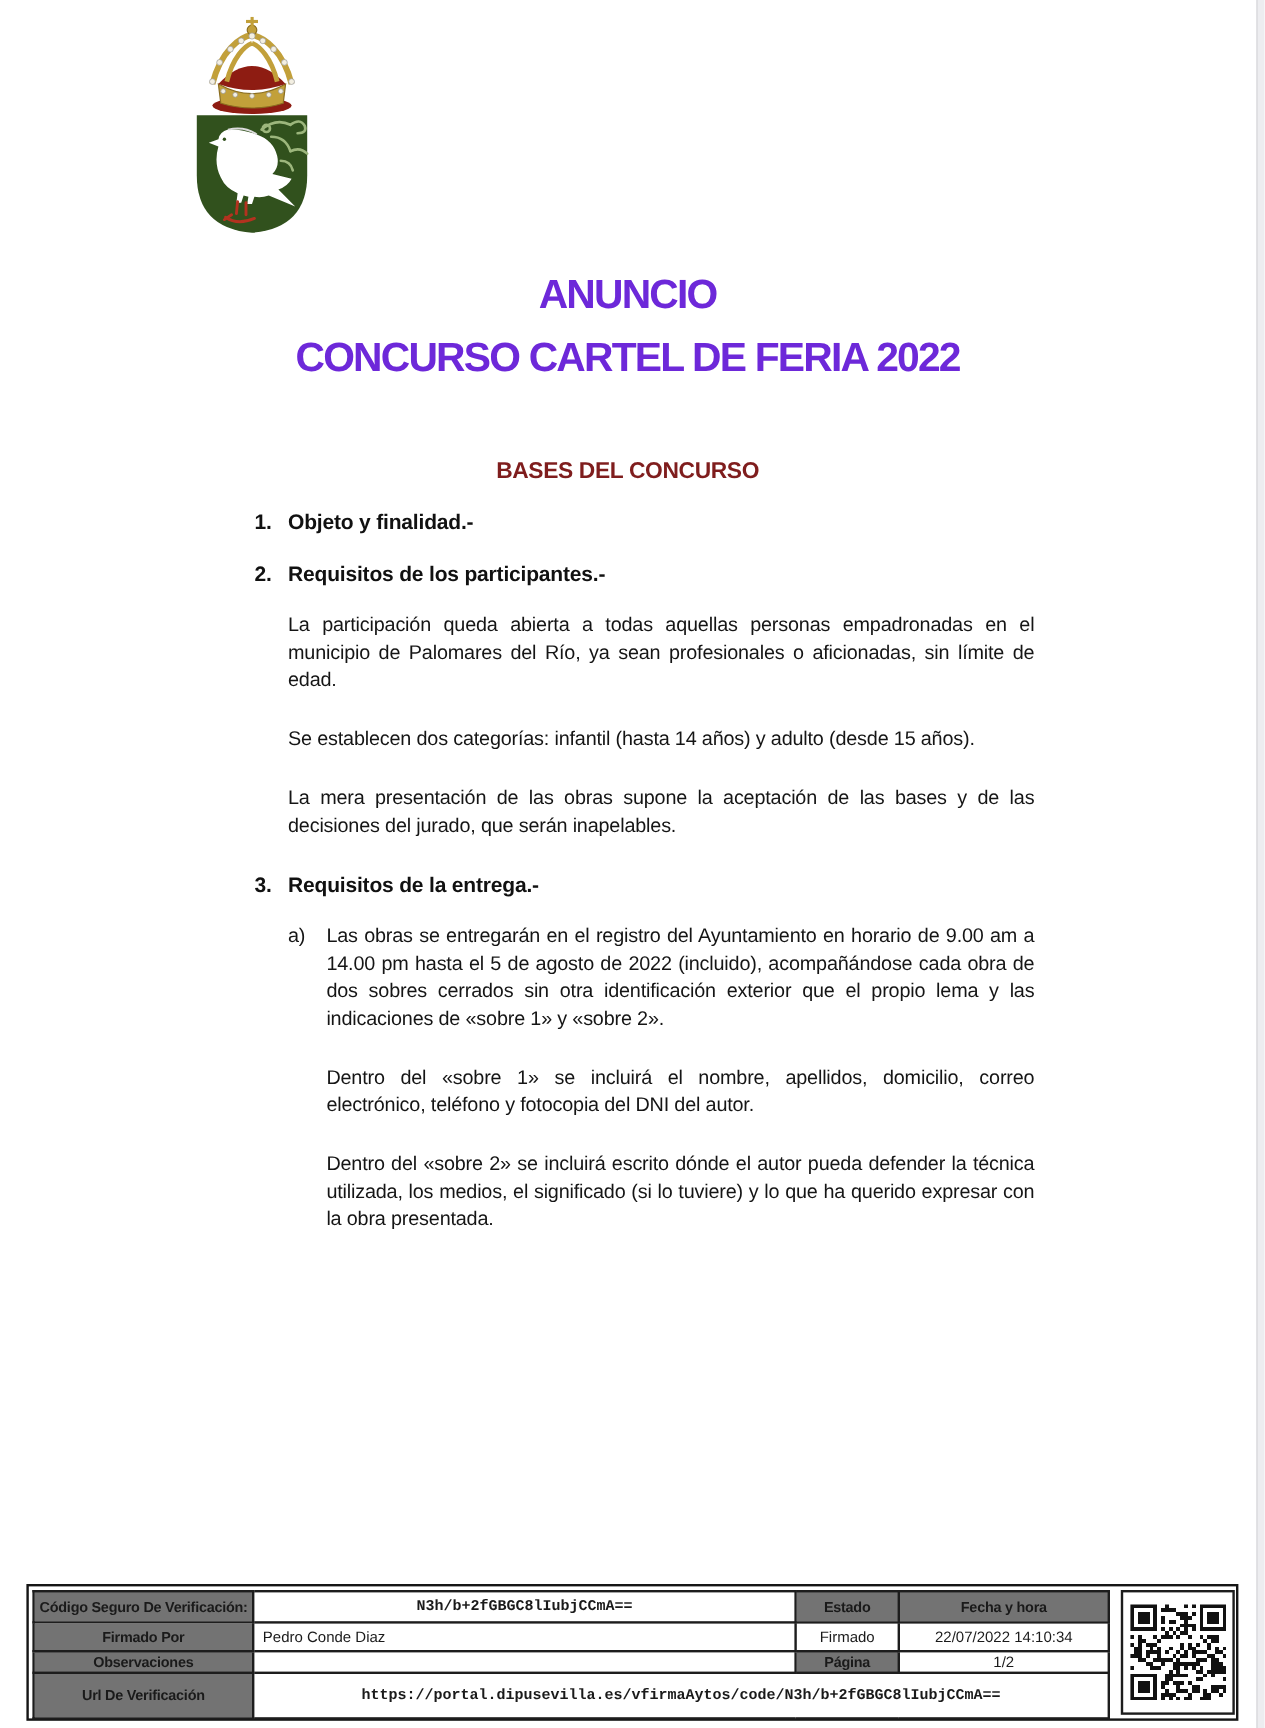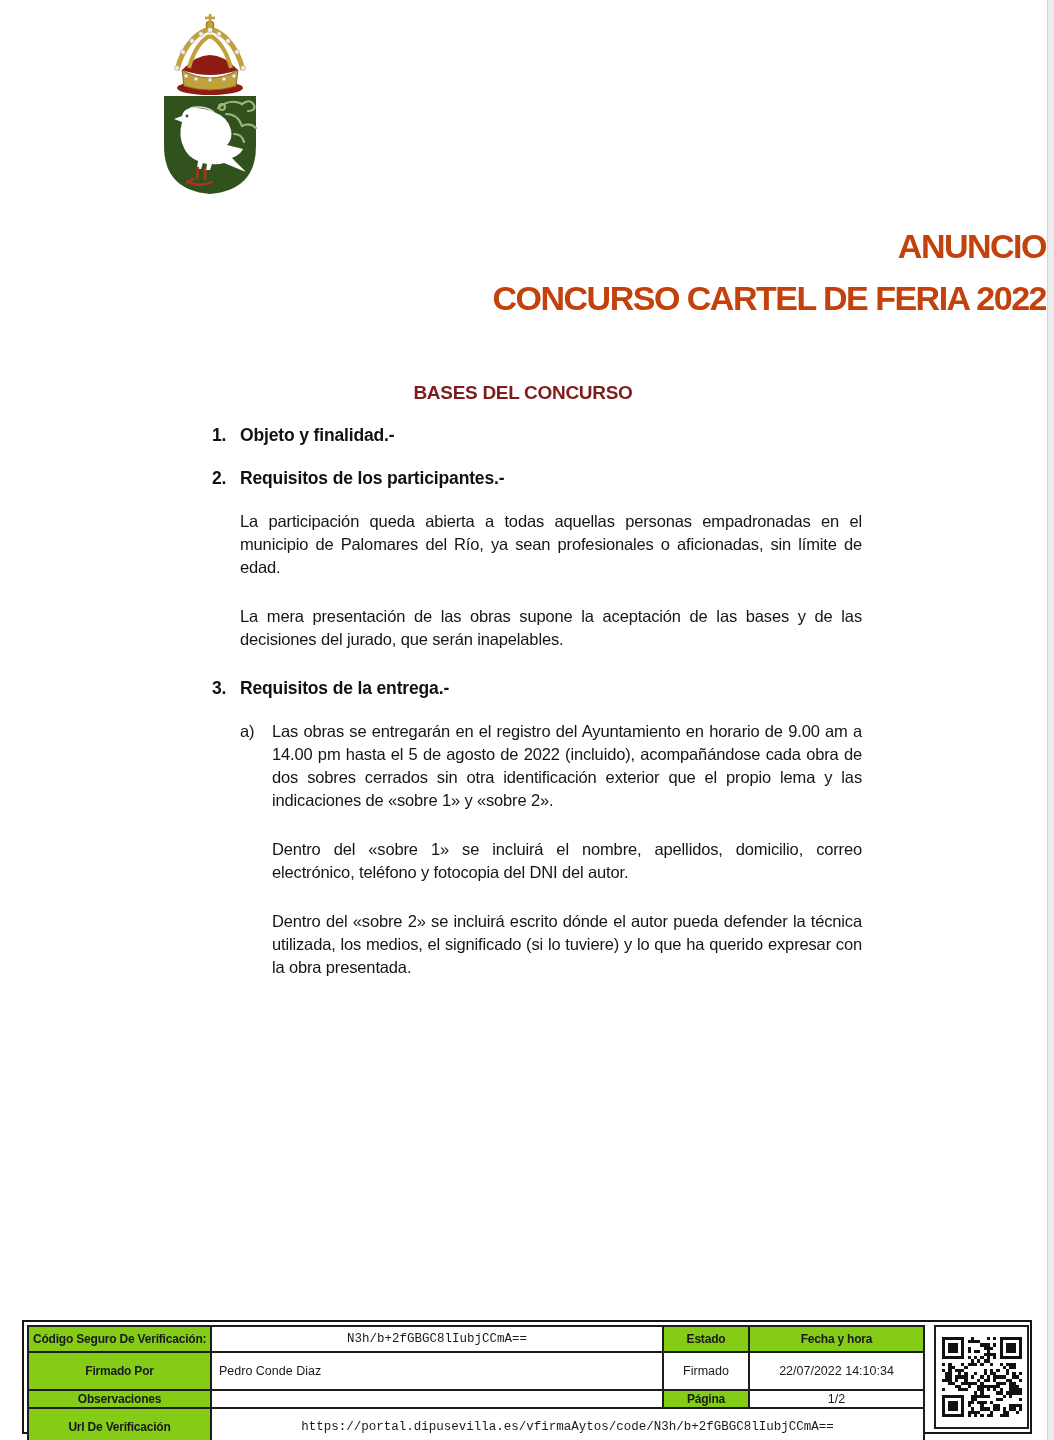--- a/index.html
+++ b/index.html
@@ -20,22 +20,22 @@
     background:#ededf0; border-left:1px solid #d6d6da;
   }
 
   
   .coat-of-arms { position:absolute; left:158px; top:14px; width:104px; height:182px; }
   .coat-of-arms svg { display:block; }
 
   
   .title-block {
     position:absolute; top:220px; left:0; width:1046px;
-    text-align:right; font-weight:bold;
-    font-size:34px; line-height:52px; letter-spacing:-1.5px; color:#c2410c;
+    text-align:center; font-weight:bold;
+    font-size:34px; line-height:52px; letter-spacing:-1.5px; color:#6d28d9;
   }
   .subtitle {
     position:absolute; top:382px; left:0; width:1046px;
     text-align:center; font-weight:bold; font-size:19px; letter-spacing:-0.3px; color:#7f1d1d;
   }
 
   
   .content {
     position:absolute; left:212px; top:424px; width:652px;
     font-size:16.5px; line-height:23px; letter-spacing:-0.15px; color:#151515;
@@ -63,25 +63,25 @@
     display:flex; align-items:stretch; gap:9px; padding:3px;
   }
   table.sig-table {
     border-collapse:collapse; table-layout:fixed; width:896px; height:102px;
     font-size:12px;
   }
   table.sig-table td {
     border:2px solid #1d1d1d; padding:1px 4px; vertical-align:middle;
     text-align:center; overflow:hidden; white-space:nowrap;
   }
-  td.lbl { background:#84cc16; font-weight:bold; font-size:12px; letter-spacing:-0.2px; }
+  td.lbl { background:#737373; font-weight:bold; font-size:12px; letter-spacing:-0.2px; }
   td.val { background:#ffffff; font-size:12.5px; }
   td.val.left { text-align:left; padding-left:7px; }
-  td.mono { font-family:"Liberation Mono", monospace; font-size:12.5px; letter-spacing:0; }
-  tr.r1 { height:26px; } tr.r2 { height:38px;margin-left:40px; } tr.r3 { height:16px; } tr.r4 { height:38px; }
+  td.mono { font-family:"Liberation Mono", monospace; font-size:12.5px; letter-spacing:0;font-weight:bold; }
+  tr.r1 { height:26px; } tr.r2 { height:24px;margin-left:40px; } tr.r3 { height:16px; } tr.r4 { height:38px; }
 
   .qr-box {
     width:95px; flex:none; border:2px solid #1d1d1d; background:#fff;
     display:flex; align-items:center; justify-content:center;
   }
   .qr-box svg { display:block; }
 </style>
 </head>
 <body>
 
@@ -155,20 +155,21 @@
     <div class="sec-heading">
       <span class="num">1.</span>
       <span class="htext">Objeto y finalidad.-</span>
     </div>
 
     <div class="sec-heading">
       <span class="num">2.</span>
       <span class="htext">Requisitos de los participantes.-</span>
     </div>
     <p class="para">La participación queda abierta a todas aquellas personas empadronadas en el municipio de Palomares del Río, ya sean profesionales o aficionadas, sin límite de edad.</p>
+    <p class="para">Se establecen dos categorías: infantil (hasta 14 años) y adulto (desde 15 años).</p>
     <p class="para">La mera presentación de las obras supone la aceptación de las bases y de las decisiones del jurado, que serán inapelables.</p>
 
     <div class="sec-heading">
       <span class="num">3.</span>
       <span class="htext">Requisitos de la entrega.-</span>
     </div>
     <div class="list-item">
       <span class="marker">a)</span>
       <span class="ltext">Las obras se entregarán en el registro del Ayuntamiento en horario de 9.00 am a 14.00 pm hasta el 5 de agosto de 2022 (incluido), acompañándose cada obra de dos sobres cerrados sin otra identificación exterior que el propio lema y las indicaciones de «sobre 1» y «sobre 2».</span>
     </div>

